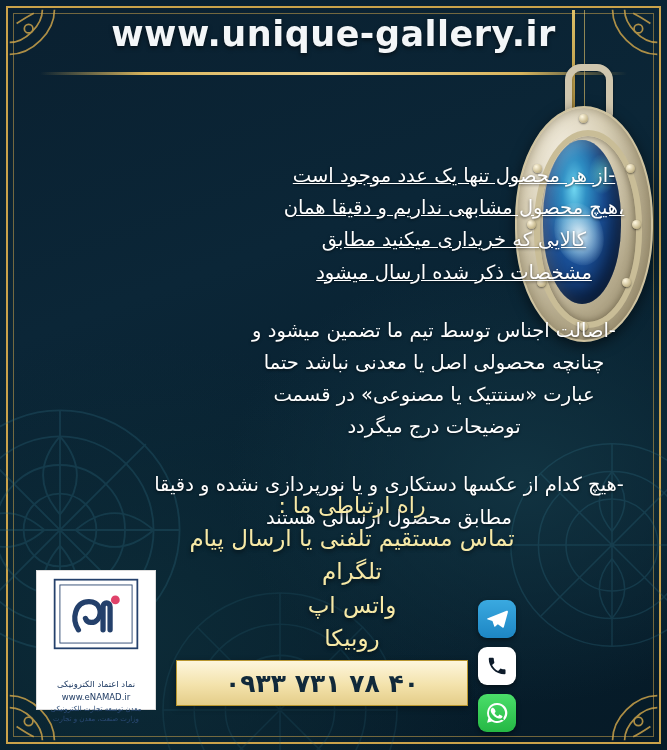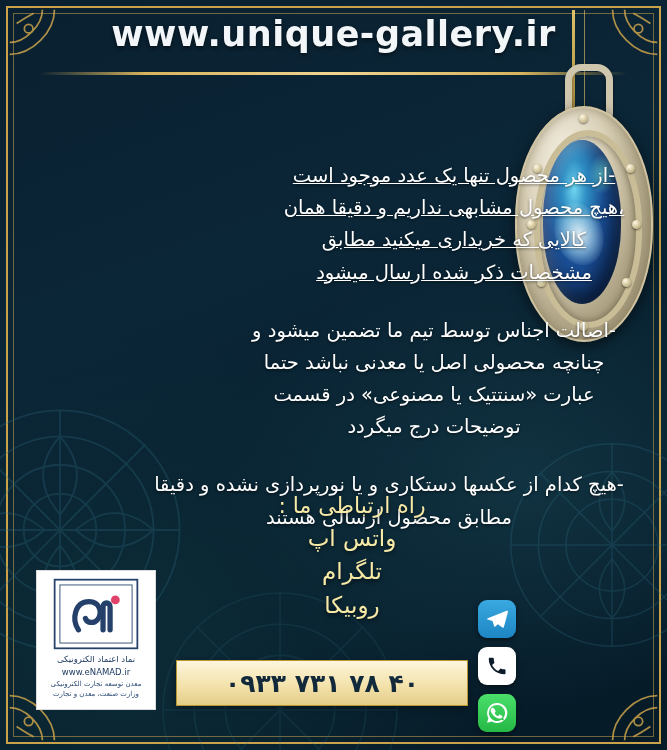--- a/index.html
+++ b/index.html
@@ -282,20 +282,21 @@
     width: 120px;
     height: 140px;
     background: #ffffff;
     border: 1px solid #dcdcdc;
     display: flex;
     flex-direction: column;
     align-items: center;
     justify-content: flex-start;
     padding-top: 6px;
     box-sizing: border-box;
+    gap: 25px;
   }
   .enamad-mark {
     width: 88px;
     height: 74px;
     display: flex;
     align-items: center;
     justify-content: center;
   }
   .enamad-caption {
     color: #1f3b63;
@@ -406,22 +407,23 @@
   </div>
 
   <div class="body-text">
     <p class="p1">-از هر محصول تنها یک عدد موجود است ،هیچ محصول مشابهی نداریم و دقیقا همان کالایی که خریداری میکنید مطابق مشخصات ذکر شده ارسال میشود</p>
     <p class="p2">-اصالت اجناس  توسط تیم ما  تضمین میشود و چنانچه محصولی اصل یا معدنی نباشد حتما عبارت «سنتتیک یا مصنوعی» در قسمت توضیحات درج میگردد</p>
     <p class="p3">-هیچ کدام از عکسها دستکاری و یا نورپردازی نشده و دقیقا مطابق محصول ارسالی هستند</p>
   </div>
 
   <div class="contact">
     <div class="line1">راه ارتباطی ما :</div>
+    <div class="line2">تماس مستقیم تلفنی یا ارسال پیام</div>
+    <div class="line2">تلگرام</div>
     <div class="line2">واتس اپ</div>
-    <div class="line2">تلگرام</div>
     <div class="line2">روبیکا</div>
   </div>
 
   <div class="icon-col">
     <div class="app-icon telegram">
       <svg viewBox="0 0 24 24" width="24" height="24" aria-hidden="true">
         <path d="M21 4L2.8 11.2c-.9.35-.9 1.1.05 1.35l4.6 1.4 1.75 5.3c.2.6.6.75 1.05.3l2.6-2.4 4.55 3.35c.8.45 1.35.2 1.55-.75L22.9 5.2c.25-1.1-.45-1.6-1.9-1.2z" fill="#ffffff"></path>
       </svg>
     </div>
     <div class="app-icon phone">

